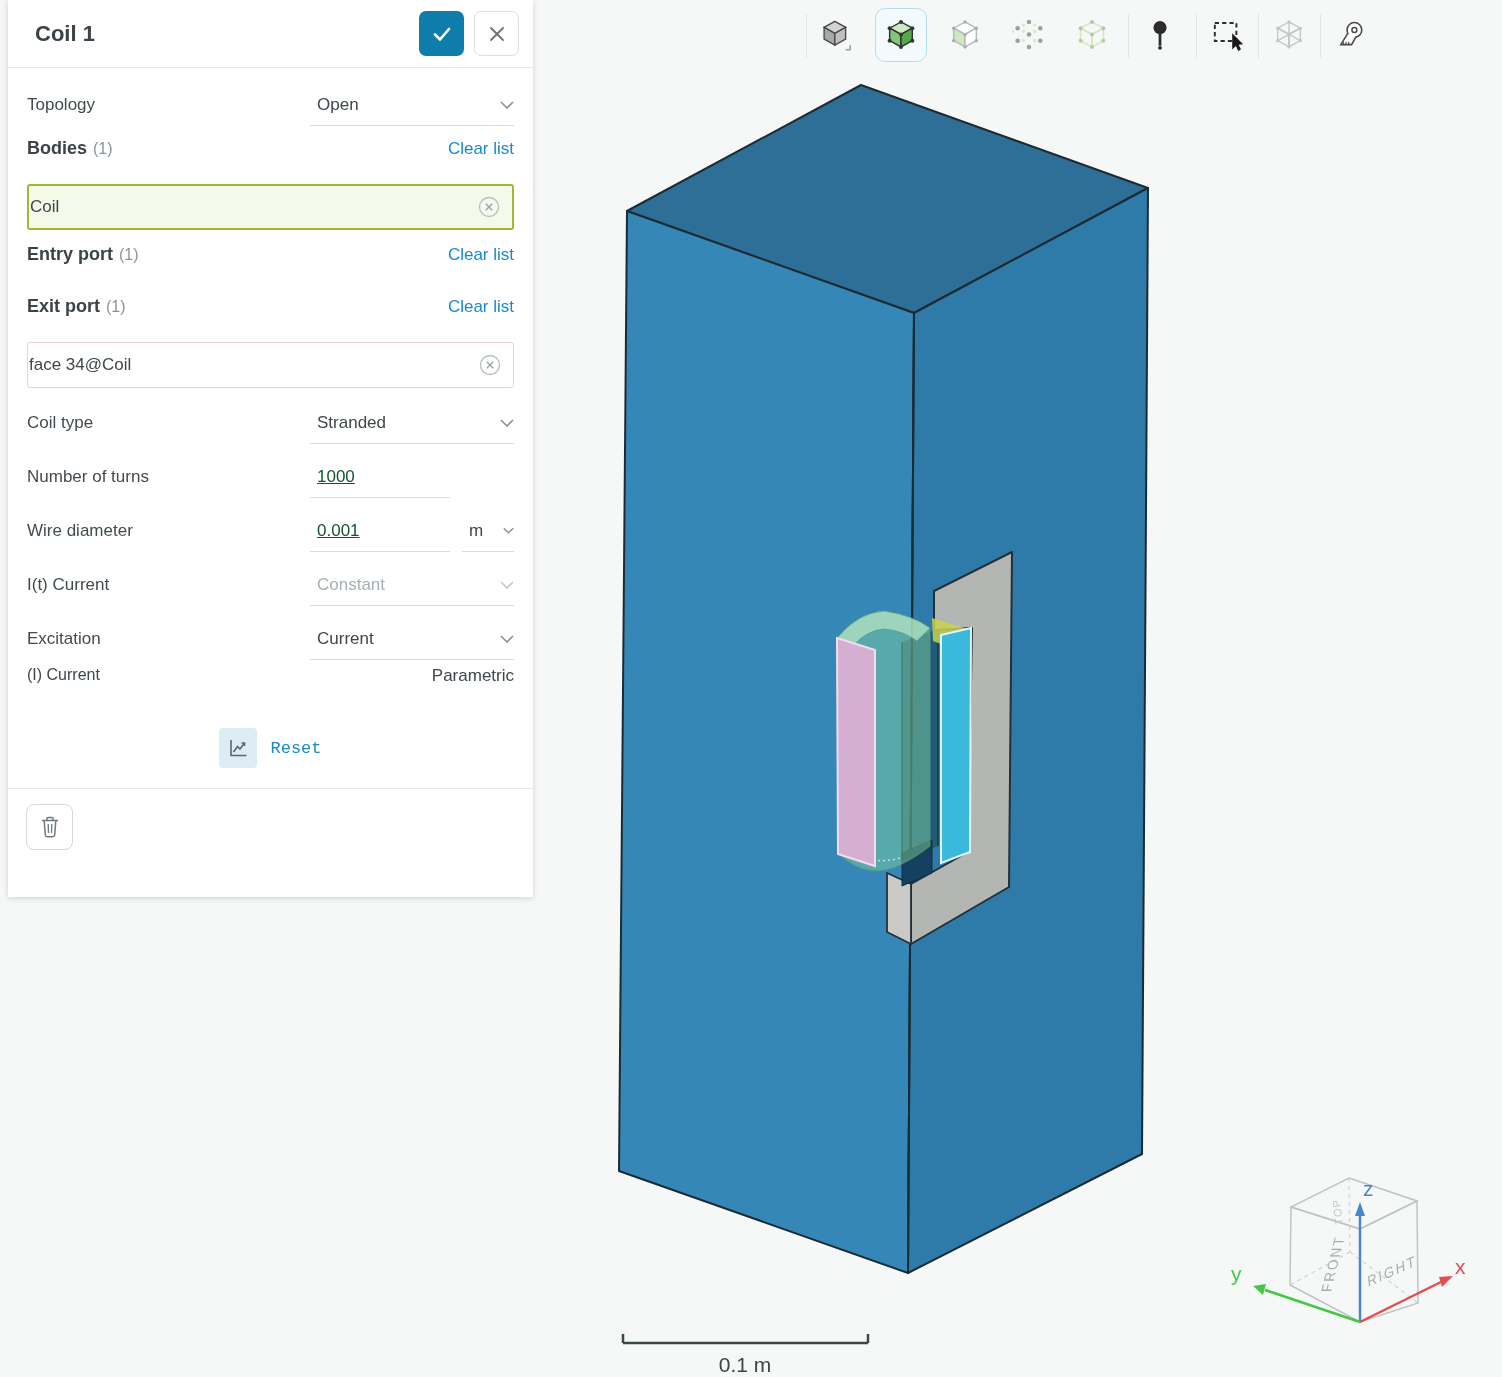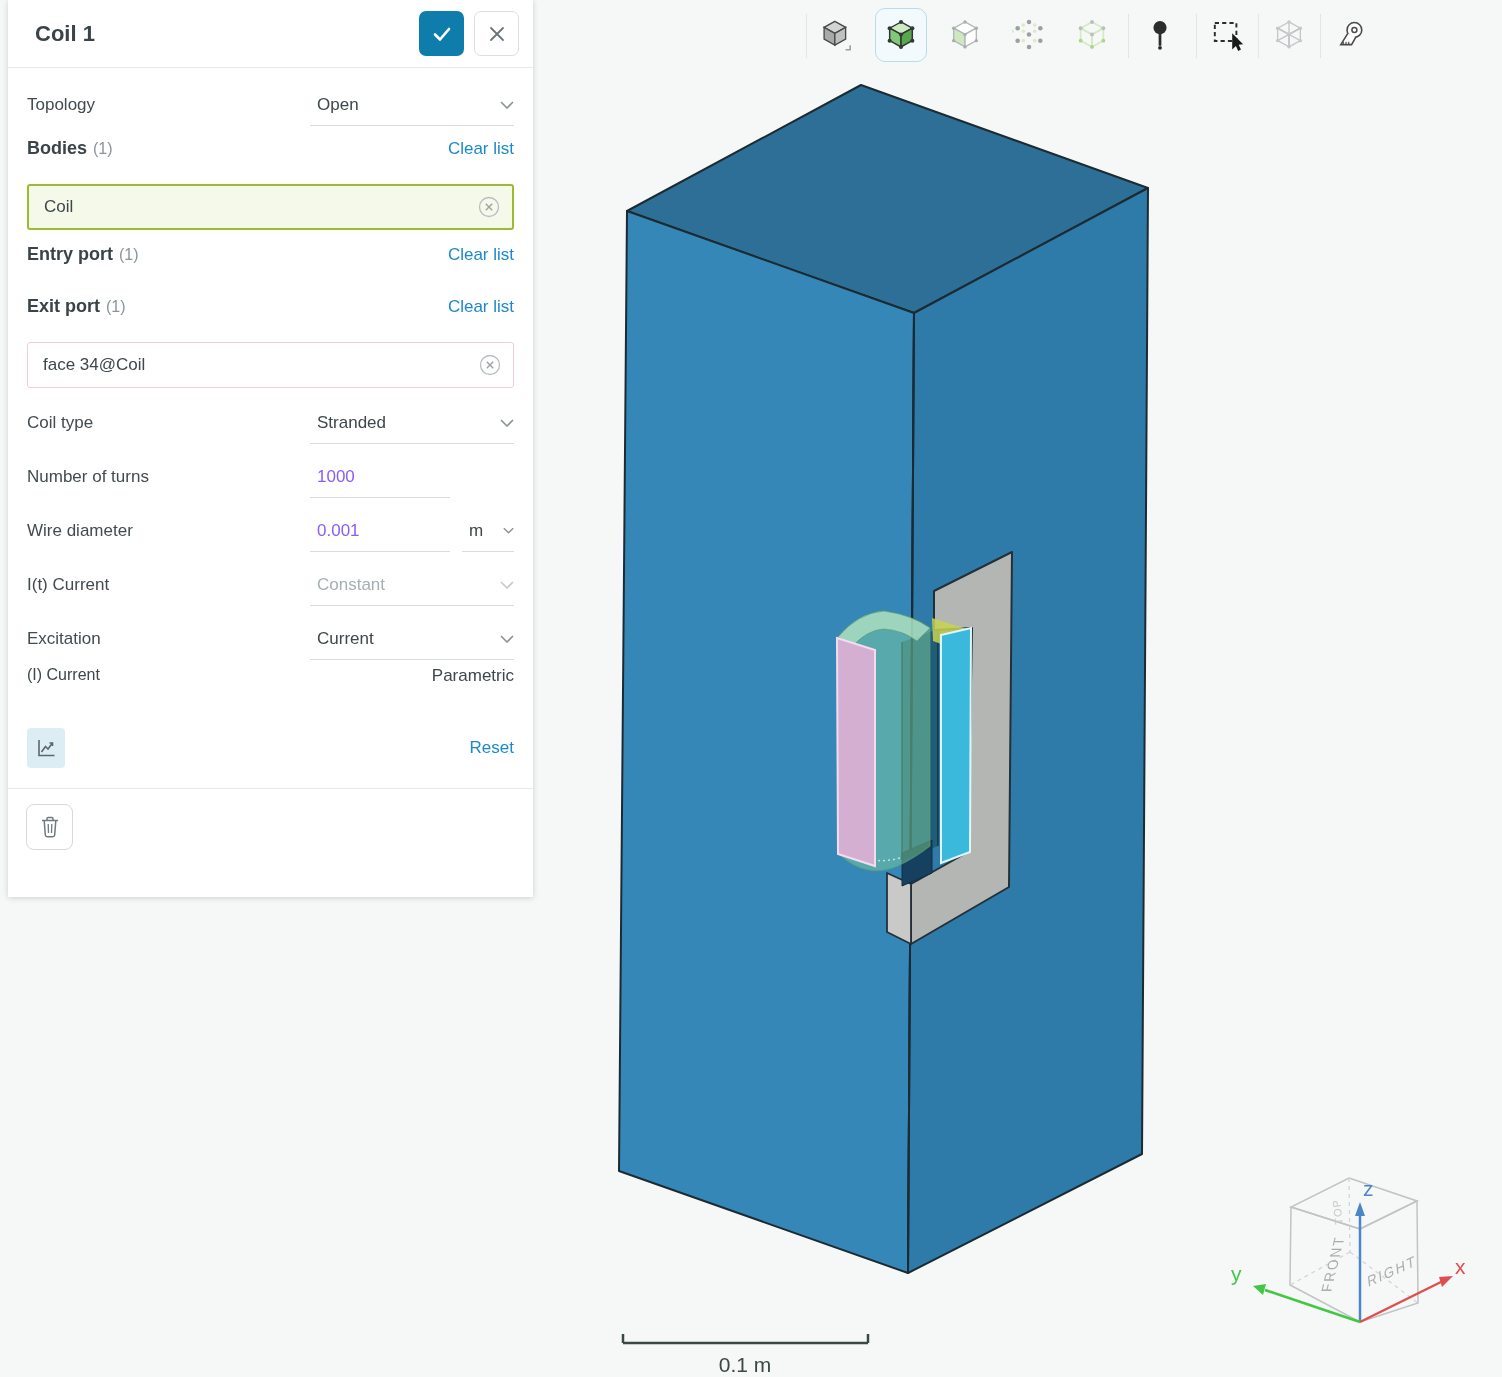--- a/index.html
+++ b/index.html
@@ -16,37 +16,37 @@
   .hbtn{width:45px;height:45px;border-radius:7px;display:flex;align-items:center;
         justify-content:center;box-sizing:border-box;cursor:pointer;}
   .hbtn.check{margin-right:10px;}
   .hbtn.close{background:#fff;border:1px solid #dcdfdf;}
   .panel-body{padding:0 19px;}
   .row{height:54px;display:flex;align-items:center;}
   .row .lbl{flex:1;font-size:17px;color:#424b4f;}
   .ctrl{width:204px;display:flex;align-items:center;border-bottom:1px solid #d9dddd;
         height:42px;box-sizing:border-box;cursor:pointer;}
   .ctrl .val{flex:1;font-size:17px;color:#3e474b;padding-left:7px;}
-  .ctrl.no-chevron .val{color:#8b5cf6;}
+  .ctrl.no-chevron .val{color:#14532d;text-decoration:underline;}
   .ctrl.disabled .val{color:#a6afb3;}
   .num{width:140px;}
   .unit-ctrl{width:52px;margin-left:12px;}
   .section-head{height:46px;display:flex;align-items:baseline;padding-top:6px;}
   .section-head .name{font-size:18px;font-weight:bold;color:#3a4347;}
   .section-head .count{font-size:16px;color:#8b9499;margin-left:6px;flex:1;}
   .link{font-size:17px;cursor:pointer;}
-  .chip{height:46px;border-radius:3px;display:flex;align-items:center;padding:0 10px 0 15px;
+  .chip{height:46px;border-radius:3px;display:flex;align-items:center;padding:0 10px 0 1px;
         box-sizing:border-box;background:#fff;margin-bottom:8px;cursor:pointer;}
   .chip.green{border:2px solid #9cbb31;background:#f4f9ea;}
   .chip.blue{border:1.5px solid #b3dcef;}
   .chip.pink{border:1.5px solid #f4cdd3;}
   .chip .chip-text{flex:1;font-size:17px;color:#3e474b;}
   .param-row{height:54px;display:flex;align-items:flex-start;}
   .param-row .rval{margin-left:auto;font-size:17px;color:#3e474b;}
-  .reset-row{height:56px;display:flex;align-items:center;justify-content:space-between;}
+  .reset-row{height:56px;display:flex;align-items:center;justify-content:center;font-family:Liberation Mono, monospace;}
   .chart-btn{width:38px;height:40px;border-radius:4px;background:#dcedf4;display:flex;
              align-items:center;justify-content:center;cursor:pointer;margin-right:13px;}
   .panel-footer{border-top:1px solid #e6e9e9;margin-top:12px;padding:15px 18px;}
   .trash-btn{width:45px;height:44px;border-radius:8px;border:1px solid #d5dada;background:#fff;
              display:flex;align-items:center;justify-content:center;cursor:pointer;}
 
   
   .tbtn{position:absolute;top:8px;width:52px;height:54px;border-radius:10px;display:flex;
         align-items:center;justify-content:center;cursor:pointer;box-sizing:border-box;}
   .tbtn.active{border:1px solid #b9dcec;background:#f3fafd;}

